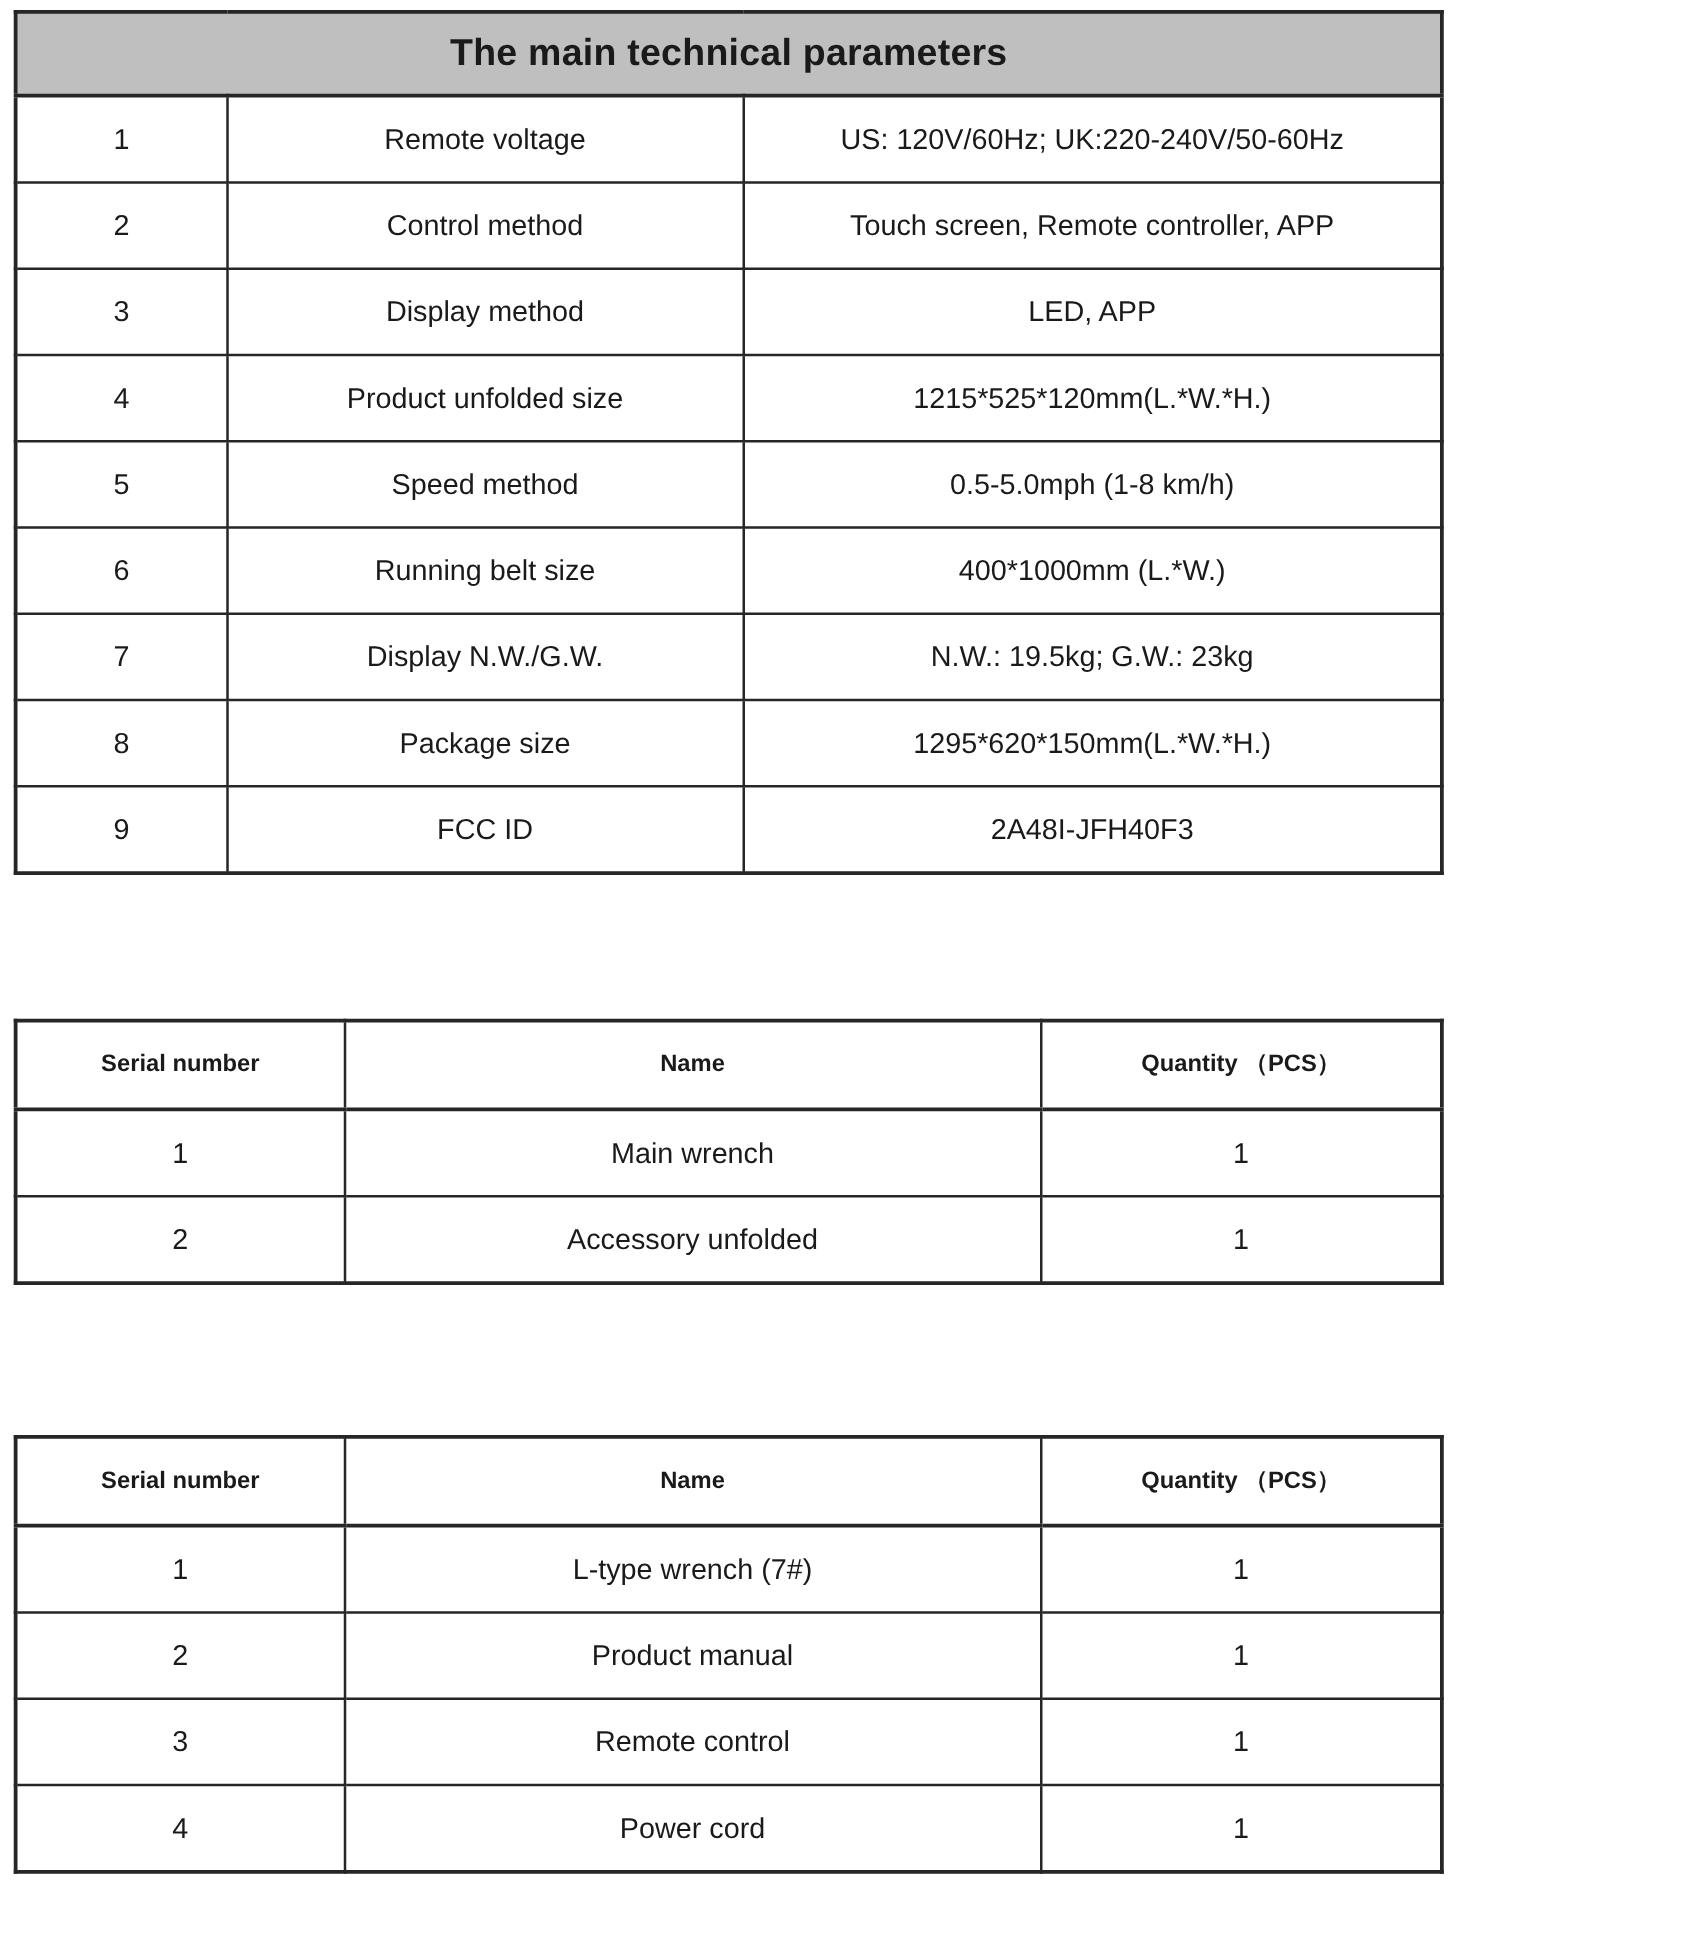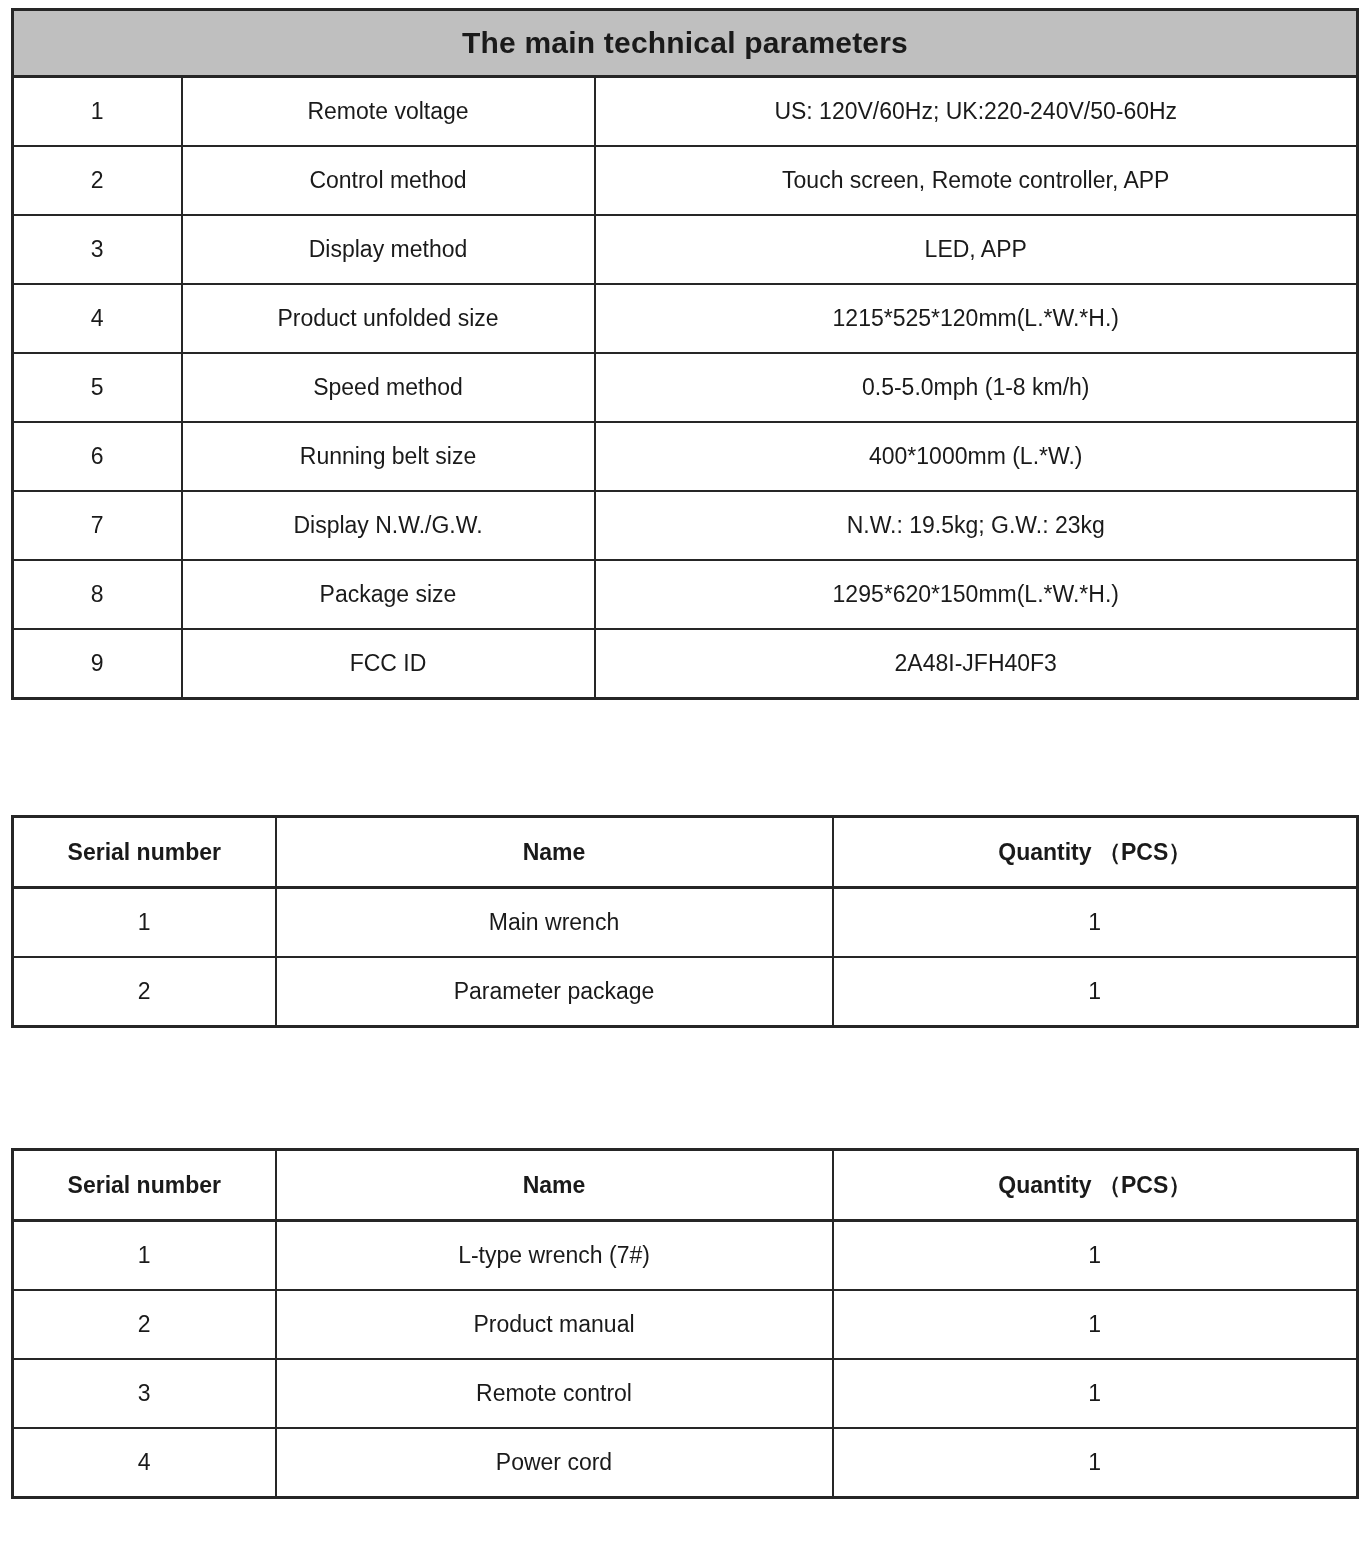--- a/index.html
+++ b/index.html
@@ -20,21 +20,21 @@
     width: 1366px;
     height: 1558px;
     box-sizing: border-box;
     padding: 0;
     overflow: hidden;
   }
 
   .tbl-wrap {
     position: absolute;
     left: 11px;
-    width: 1348px;
+    width: 1144px;
   }
 
   table.spec {
     width: 100%;
     border-collapse: collapse;
     table-layout: fixed;
     border: 3px solid #262626;
   }
 
   table.spec td,
@@ -84,21 +84,21 @@
 
   
   .pack col.c-sn   { width: 263px; }
   .pack col.c-name { width: 557px; }
   .pack col.c-qty  { width: auto; }
 
   #table-packing { top: 815px; }
   #table-accessories { top: 1148px; }
 
   .pack tr.title-row td { height: 66px; font-size: 30px; }
-  .pack tr.head-row td  { height: 68px; font-size: 23px; }
+  .pack tr.head-row td  { height: 68px; font-size: 19px; }
   .pack tr.data-row td  { height: 67px; font-size: 23px; }
 
   .cell-text { display: block; }
 </style>
 </head>
 <body>
 
 <div class="page">
 
   <div class="tbl-wrap" id="table-main">
@@ -175,21 +175,21 @@
           <td>Name</td>
           <td>Quantity （PCS）</td>
         </tr>
         <tr class="data-row">
           <td>1</td>
           <td>Main wrench</td>
           <td>1</td>
         </tr>
         <tr class="data-row">
           <td>2</td>
-          <td>Parameter package</td>
+          <td>Accessory unfolded</td>
           <td>1</td>
         </tr>
       </tbody>
     </table>
   </div>
 
   <div class="tbl-wrap" id="table-accessories">
     <table class="spec pack">
       <colgroup>
         <col class="c-sn">

